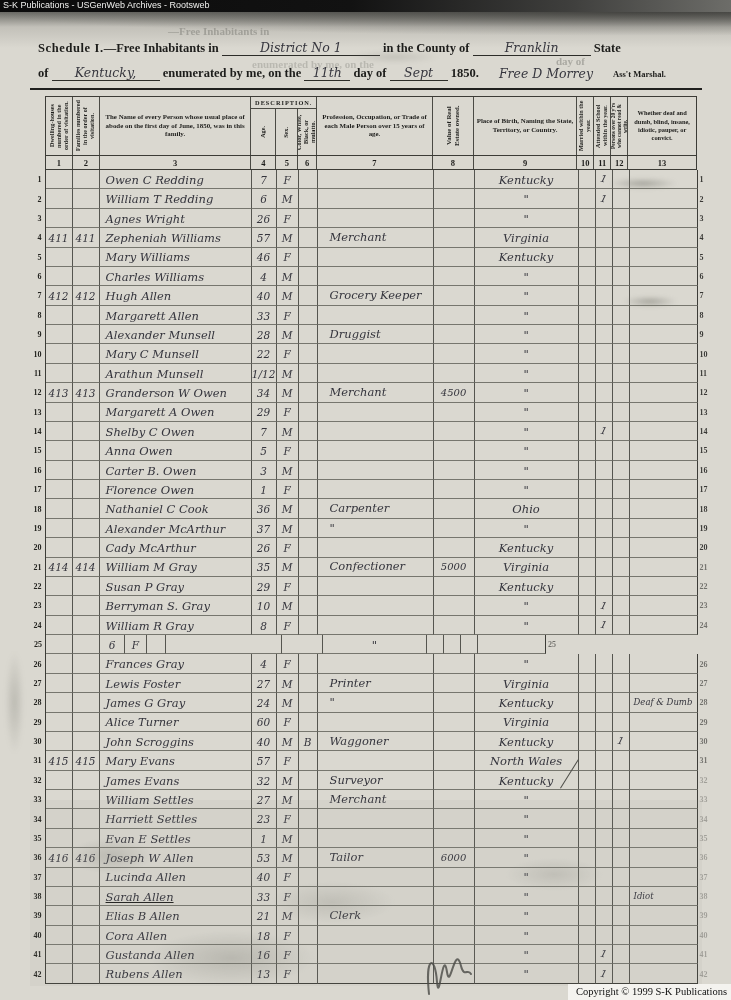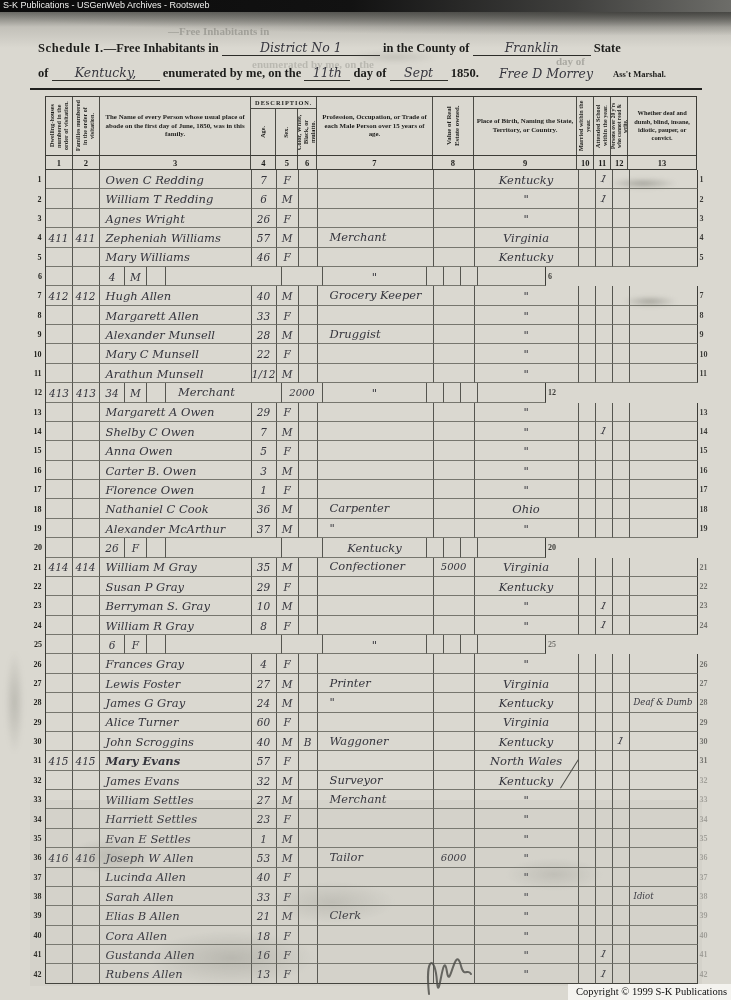--- a/index.html
+++ b/index.html
@@ -323,20 +323,23 @@
             <div class="td tick" style="width: 17px;"></div>
             <div class="td rem" style="width: 68px;"></div>
           </div>
           <div class="rnum" style="opacity: 0.85; width: 14px; font-weight: bold; font-size: 8px; display: flex; align-items: center; padding-left: 2px;">5</div>
         </div>
         <div class="trow">
           <div class="lnum">6</div>
           <div class="cells">
             <div class="td num" style="width: 27px;"></div>
             <div class="td num" style="width: 27px;"></div>
+            <div class="td name" style="width: 152px;">
+              <span class="hwc">Charles Williams</span>
+            </div>
             <div class="td ctr" style="width: 25px;">
               <span class="hwc">4</span>
             </div>
             <div class="td ctr" style="width: 22px;">
               <span class="hwc">M</span>
             </div>
             <div class="td ctr" style="width: 19px;"></div>
             <div class="td prof" style="width: 116px;"></div>
             <div class="td val" style="width: 41px;"></div>
             <div class="td bpl" style="width: 104px;">
@@ -494,32 +497,35 @@
         </div>
         <div class="trow">
           <div class="lnum">12</div>
           <div class="cells">
             <div class="td num" style="width: 27px;">
               <span class="hwc">413</span>
             </div>
             <div class="td num" style="width: 27px;">
               <span class="hwc">413</span>
             </div>
+            <div class="td name" style="width: 152px;">
+              <span class="hwc">Granderson W Owen</span>
+            </div>
             <div class="td ctr" style="width: 25px;">
               <span class="hwc">34</span>
             </div>
             <div class="td ctr" style="width: 22px;">
               <span class="hwc">M</span>
             </div>
             <div class="td ctr" style="width: 19px;"></div>
             <div class="td prof" style="width: 116px;">
               <span class="hwc">Merchant</span>
             </div>
             <div class="td val" style="width: 41px;">
-              <span class="hwc">2000</span>
+              <span class="hwc">4500</span>
             </div>
             <div class="td bpl" style="width: 104px;">
               <span class="hwc">"</span>
             </div>
             <div class="td tick" style="width: 17px;"></div>
             <div class="td tick" style="width: 17px;"></div>
             <div class="td tick" style="width: 17px;"></div>
             <div class="td rem" style="width: 68px;"></div>
           </div>
           <div class="rnum" style="opacity: 0.85; width: 14px; font-weight: bold; font-size: 8px; display: flex; align-items: center; padding-left: 2px;">12</div>
@@ -717,20 +723,23 @@
             <div class="td tick" style="width: 17px;"></div>
             <div class="td rem" style="width: 68px;"></div>
           </div>
           <div class="rnum" style="opacity: 0.85; width: 14px; font-weight: bold; font-size: 8px; display: flex; align-items: center; padding-left: 2px;">19</div>
         </div>
         <div class="trow">
           <div class="lnum">20</div>
           <div class="cells">
             <div class="td num" style="width: 27px;"></div>
             <div class="td num" style="width: 27px;"></div>
+            <div class="td name" style="width: 152px;">
+              <span class="hwc">Cady McArthur</span>
+            </div>
             <div class="td ctr" style="width: 25px;">
               <span class="hwc">26</span>
             </div>
             <div class="td ctr" style="width: 22px;">
               <span class="hwc">F</span>
             </div>
             <div class="td ctr" style="width: 19px;"></div>
             <div class="td prof" style="width: 116px;"></div>
             <div class="td val" style="width: 41px;"></div>
             <div class="td bpl" style="width: 104px;">
@@ -1036,21 +1045,21 @@
         </div>
         <div class="trow">
           <div class="lnum">31</div>
           <div class="cells">
             <div class="td num" style="width: 27px;">
               <span class="hwc">415</span>
             </div>
             <div class="td num" style="width: 27px;">
               <span class="hwc">415</span>
             </div>
-            <div class="td name" style="width: 152px; font-weight: bold;">
+            <div class="td name" style="width: 152px;">
               <span class="hwc">Mary Evans</span>
             </div>
             <div class="td ctr" style="width: 25px;">
               <span class="hwc">57</span>
             </div>
             <div class="td ctr" style="width: 22px;">
               <span class="hwc">F</span>
             </div>
             <div class="td ctr" style="width: 19px;"></div>
             <div class="td prof" style="width: 116px;"></div>
@@ -1237,21 +1246,21 @@
             <div class="td tick" style="width: 17px;"></div>
             <div class="td rem" style="width: 68px;"></div>
           </div>
           <div class="rnum" style="opacity: 0.3; width: 14px; font-weight: bold; font-size: 8px; display: flex; align-items: center; padding-left: 2px;">37</div>
         </div>
         <div class="trow">
           <div class="lnum">38</div>
           <div class="cells">
             <div class="td num" style="width: 27px;"></div>
             <div class="td num" style="width: 27px;"></div>
-            <div class="td name" style="width: 152px;">
+            <div class="td name" style="width: 152px; text-decoration: underline;">
               <span class="hwc">Sarah Allen</span>
             </div>
             <div class="td ctr" style="width: 25px;">
               <span class="hwc">33</span>
             </div>
             <div class="td ctr" style="width: 22px;">
               <span class="hwc">F</span>
             </div>
             <div class="td ctr" style="width: 19px;"></div>
             <div class="td prof" style="width: 116px;"></div>

